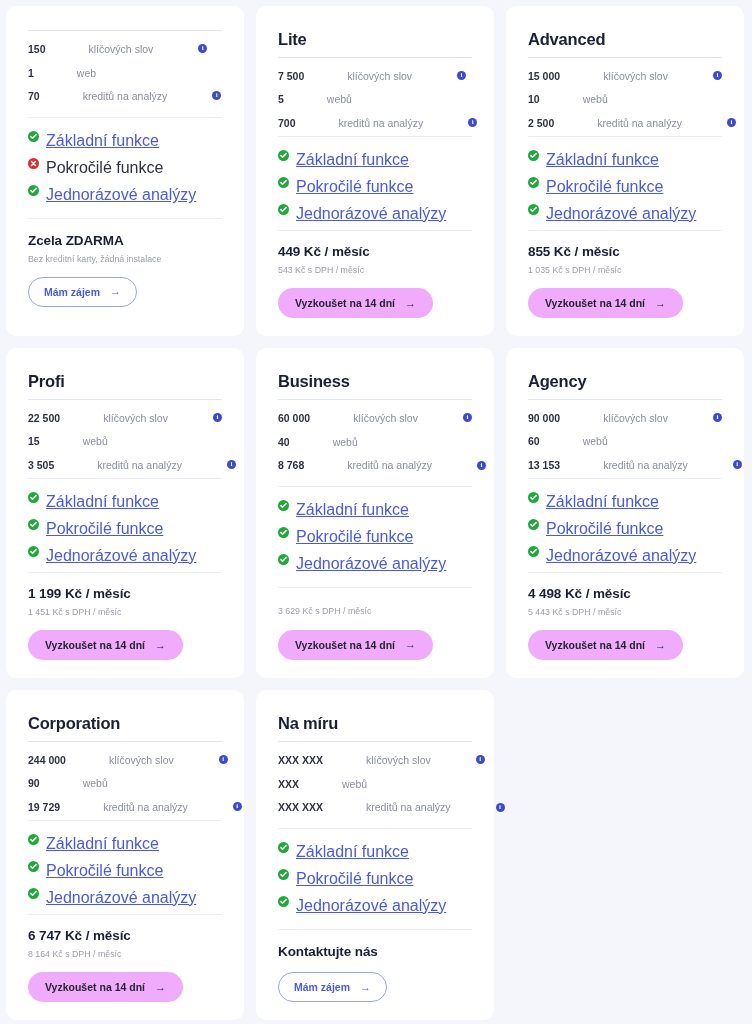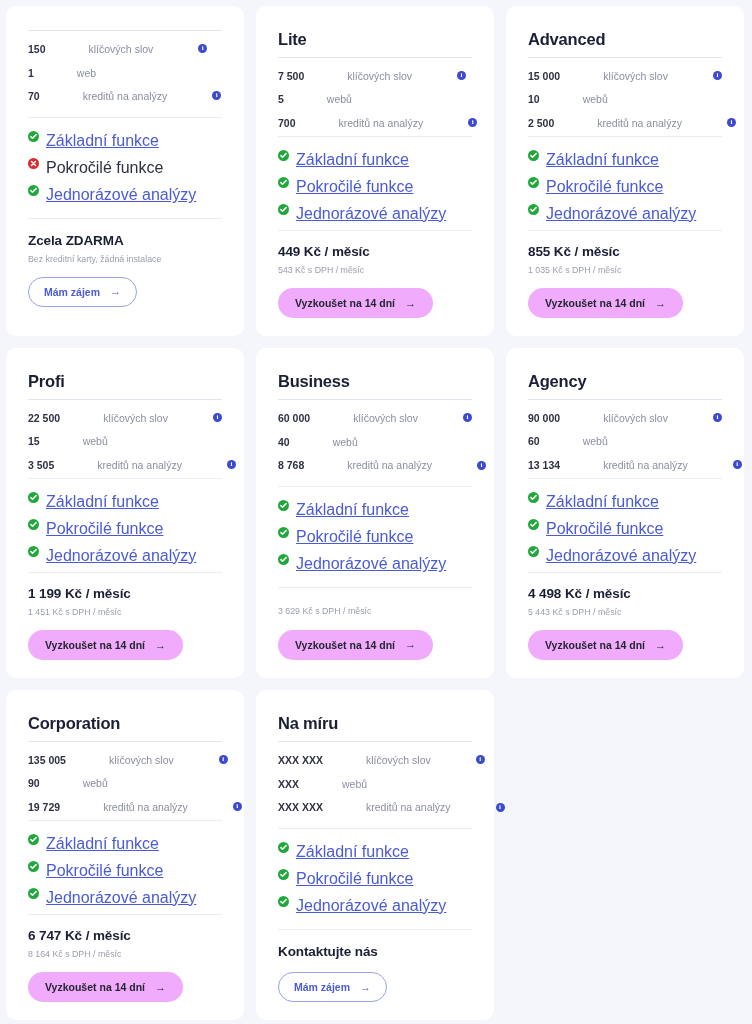--- a/index.html
+++ b/index.html
@@ -504,21 +504,21 @@
         <li class="quota-row">
           <span class="quota-num">90 000</span>
           <span class="quota-label">klíčových slov</span>
           <span class="info-icon">i</span>
         </li>
         <li class="quota-row">
           <span class="quota-num">60</span>
           <span class="quota-label">webů</span>
         </li>
         <li class="quota-row">
-          <span class="quota-num">13 134</span>
+          <span class="quota-num">13 153</span>
           <span class="quota-label">kreditů na analýzy</span>
           <span class="info-icon">i</span>
         </li>
       </ul>
       <div class="spacer-quota"></div>
       <div class="rule thin"></div>
       <ul class="feature-list">
         <li class="feature-row">
           <span class="status-icon yes">
             <svg width="11" height="11" viewBox="0 0 11 11">
@@ -553,21 +553,21 @@
       <div class="cta-wrap"><a class="btn btn-primary">
           <span>Vyzkoušet na 14 dní</span>
           <span class="arrow">→</span>
         </a></div>
     </div>
     <div class="plan-card">
       <div class="plan-title">Corporation</div>
       <div class="rule"></div>
       <ul class="quota-list">
         <li class="quota-row">
-          <span class="quota-num">135 005</span>
+          <span class="quota-num">244 000</span>
           <span class="quota-label">klíčových slov</span>
           <span class="info-icon">i</span>
         </li>
         <li class="quota-row">
           <span class="quota-num">90</span>
           <span class="quota-label">webů</span>
         </li>
         <li class="quota-row">
           <span class="quota-num">19 729</span>
           <span class="quota-label">kreditů na analýzy</span>

